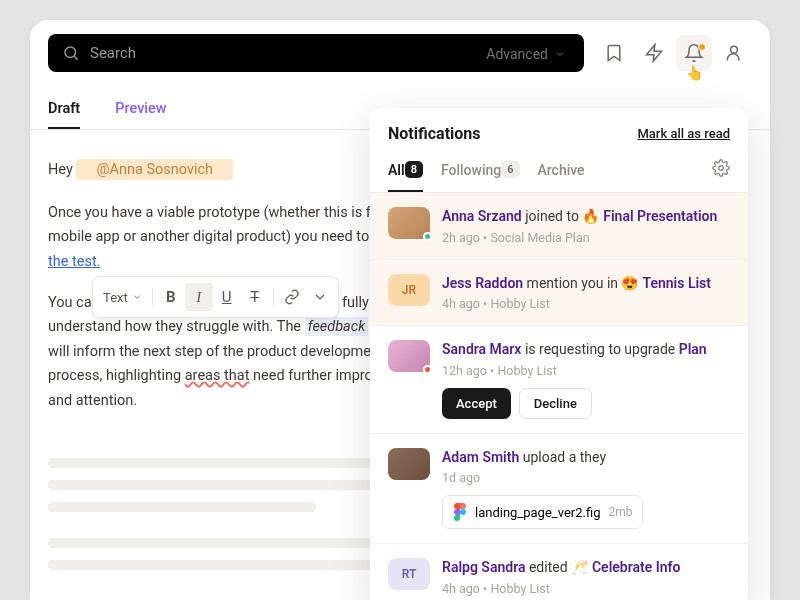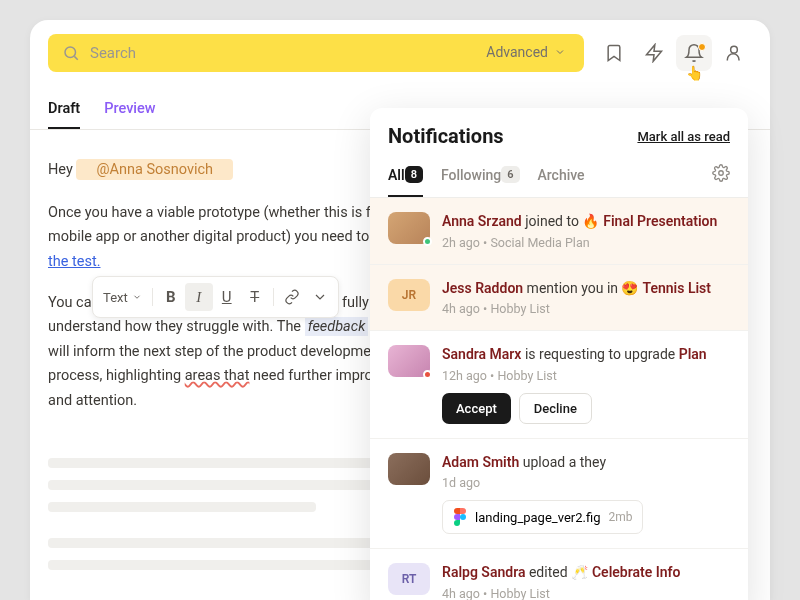--- a/index.html
+++ b/index.html
@@ -1,31 +1,31 @@
 <!DOCTYPE html>
 <html><head>
 <meta charset="utf-8">
 <style>
 * { margin: 0; padding: 0; box-sizing: border-box; font-family: -apple-system, BlinkMacSystemFont, 'Segoe UI', Roboto, sans-serif; }
 body { background: #e4e4e4; padding: 20px 0 0 0; display: flex; justify-content: center; }
 .window { background: #fff; width: 740px; border-radius: 18px 18px 0 0; overflow: visible; box-shadow: 0 2px 8px rgba(0,0,0,0.05); min-height: 580px; position: relative; }
 .topbar { display: flex; align-items: center; padding: 14px 18px; gap: 12px; }
-.search-box { flex: 1; display: flex; align-items: flex-start; background: #fde047; border-radius: 8px; padding: 10px 14px; gap: 10px; }
+.search-box { flex: 1; display: flex; align-items: flex-end; background: #000000; border-radius: 8px; padding: 10px 14px; gap: 10px; }
 .search-icon { width: 18px; height: 18px; stroke: #9a9691; fill: none; stroke-width: 2; }
 .search-input { flex: 1; border: none; background: transparent; font-size: 15px; color: #666; outline: none; }
 .search-input::placeholder { color: #9a9691; }
 .adv { display: flex; align-items: center; gap: 6px; color: #75716c; font-size: 14px; cursor: pointer; padding-right: 4px; }
 .chev-down { width: 12px; height: 12px; stroke: #75716c; fill: none; stroke-width: 2; }
 .top-icons { display: flex; align-items: center; gap: 4px; }
 .icon-btn { width: 36px; height: 36px; display: flex; align-items: center; justify-content: center; border-radius: 8px; cursor: pointer; position: relative; }
 .icon-btn.active { background: #f5f4f2; }
 .icon-btn svg { width: 20px; height: 20px; stroke: #6b6762; fill: none; stroke-width: 1.8; }
 .dot-badge { position: absolute; top: 8px; right: 6px; width: 8px; height: 8px; border-radius: 50%; background: #f59e0b; border: 1.5px solid #fff; }
 .cursor-pointer { position: absolute; top: 30px; left: 10px; font-size: 14px; pointer-events: none; }
-.tabs { display: flex; gap: 24px; padding: 0 18px; border-bottom: 1px solid #e9e7e3; margin-top: 4px; }
+.tabs { display: flex; gap: 35px; padding: 0 18px; border-bottom: 1px solid #e9e7e3; margin-top: 4px; }
 .tab { padding: 10px 0; font-size: 14.5px; color: #8b5cf6; cursor: pointer; border-bottom: 2px solid transparent; font-weight: 500; }
 .tab.active { color: #1a1a1a; border-bottom-color: #1a1a1a; font-weight: 600; }
 .editor { padding: 28px 18px; font-size: 14.5px; color: #3d3a36; line-height: 1.7; position: relative; max-width: 420px; }
 .greeting { margin-bottom: 18px; }
 .mention { background: #fde8c9; color: #c28137; padding: 2px 20px; border-radius: 4px; }
 .para { margin-bottom: 16px; }
 .link { color: #3a63e0; text-decoration: underline; }
 .wavy { text-decoration: wavy underline #e86a5e; text-decoration-thickness: 1.5px; }
 .italic-hl { background: #e8ecf7; font-style: italic; padding: 1px 3px; }
 .toolbar { position: absolute; top: 256px; left: 62px; background: #fff; border: 1px solid #e9e7e3; border-radius: 8px; display: flex; align-items: center; padding: 6px 4px; gap: 0; box-shadow: 0 2px 6px rgba(0,0,0,0.08); }
@@ -37,21 +37,21 @@
 .tb-btn.italic { font-style: italic; font-family: Georgia, serif; }
 .tb-btn.active { background: #f0efec; }
 .tb-btn.underline { text-decoration: underline; }
 .tb-btn.strike { text-decoration: line-through; }
 .tb-btn svg { width: 16px; height: 16px; stroke: #5b5752; fill: none; stroke-width: 1.8; }
 .skeleton { padding: 0 18px; }
 .sk-line { height: 10px; background: #f0efec; border-radius: 4px; margin-bottom: 12px; }
 .sk1 { width: 82%; } .sk2 { width: 75%; } .sk3 { width: 38%; } .sk4 { width: 50%; } .sk5 { width: 70%; }
 .notif-panel { position: absolute; top: 88px; right: 22px; width: 378px; background: #fff; border-radius: 12px; box-shadow: 0 10px 40px rgba(0,0,0,0.12); overflow: hidden; }
 .np-head { display: flex; align-items: center; justify-content: space-between; padding: 16px 18px 8px; }
-.np-title { font-size: 20px; font-weight: 700; color: #1a1a1a; }
+.np-title { font-size: 16px; font-weight: 700; color: #1a1a1a; }
 .np-mark { font-size: 13px; color: #1a1a1a; text-decoration: underline; cursor: pointer; font-weight: 500; }
 .np-tabs { display: flex; align-items: center; gap: 18px; padding: 10px 18px 0; border-bottom: 1px solid #eeedea; position: relative; }
 .np-tab { display: flex; align-items: center; padding-bottom: 12px; font-size: 14px; color: #8e8a85; cursor: pointer; border-bottom: 2px solid transparent; font-weight: 500; }
 .np-tab.active { color: #1a1a1a; font-weight: 600; border-bottom-color: #1a1a1a; }
 .np-badge { background: #1a1a1a; color: #fff; font-size: 11px; padding: 2px 6px; border-radius: 5px; font-weight: 600; }
 .np-badge.light { background: #eeedea; color: #6b6762; }
 .np-gear { position: absolute; right: 18px; top: 8px; cursor: pointer; }
 .np-gear svg { width: 18px; height: 18px; stroke: #8e8a85; fill: none; stroke-width: 1.8; }
 .np-list { max-height: 440px; overflow: hidden; }
 .np-item { display: flex; gap: 12px; padding: 14px 18px; border-bottom: 1px solid #f2f1ee; }
@@ -60,21 +60,21 @@
 .av-img { background: linear-gradient(135deg, #d4a574, #b8845a); }
 .av-jr { background: #fad9a8; color: #b87432; display: flex; align-items: center; justify-content: center; font-size: 12px; font-weight: 600; }
 .av-sm { background: linear-gradient(135deg, #e8b4d4, #c785b0); }
 .av-as { background: linear-gradient(135deg, #8b6e5c, #6b4e3c); }
 .av-rt { background: #e8e4f7; color: #6b5fa8; display: flex; align-items: center; justify-content: center; font-size: 12px; font-weight: 600; }
 .pres-dot { position: absolute; bottom: -2px; right: -2px; width: 9px; height: 9px; border-radius: 50%; border: 2px solid #fff; }
 .pres-green { background: #3ec47a; }
 .pres-red { background: #e8533f; }
 .np-body { flex: 1; min-width: 0; }
 .np-line { font-size: 14px; color: #3d3a36; line-height: 1.4; }
-.np-line b { font-weight: 600; color: #7f1d1d; }
+.np-line b { font-weight: 600; color: #4c1d95; }
 .np-meta { font-size: 12.5px; color: #a8a49e; margin-top: 3px; }
 .np-actions { display: flex; gap: 8px; margin-top: 10px; }
 .btn-accept { background: #1a1a1a; color: #fff; border: none; padding: 7px 14px; border-radius: 7px; font-size: 13px; font-weight: 500; cursor: pointer; }
 .btn-decline { background: #fff; color: #1a1a1a; border: 1px solid #e0ded9; padding: 7px 14px; border-radius: 7px; font-size: 13px; font-weight: 500; cursor: pointer; }
 .np-file { display: inline-flex; align-items: center; gap: 8px; background: #fff; border: 1px solid #e9e7e3; border-radius: 7px; padding: 7px 10px; margin-top: 10px; font-size: 13px; }
 .figma-icon { width: 14px; height: 18px; }
 .np-file-size { color: #a8a49e; font-size: 12px; }
 </style>
 </head>
 <body>

